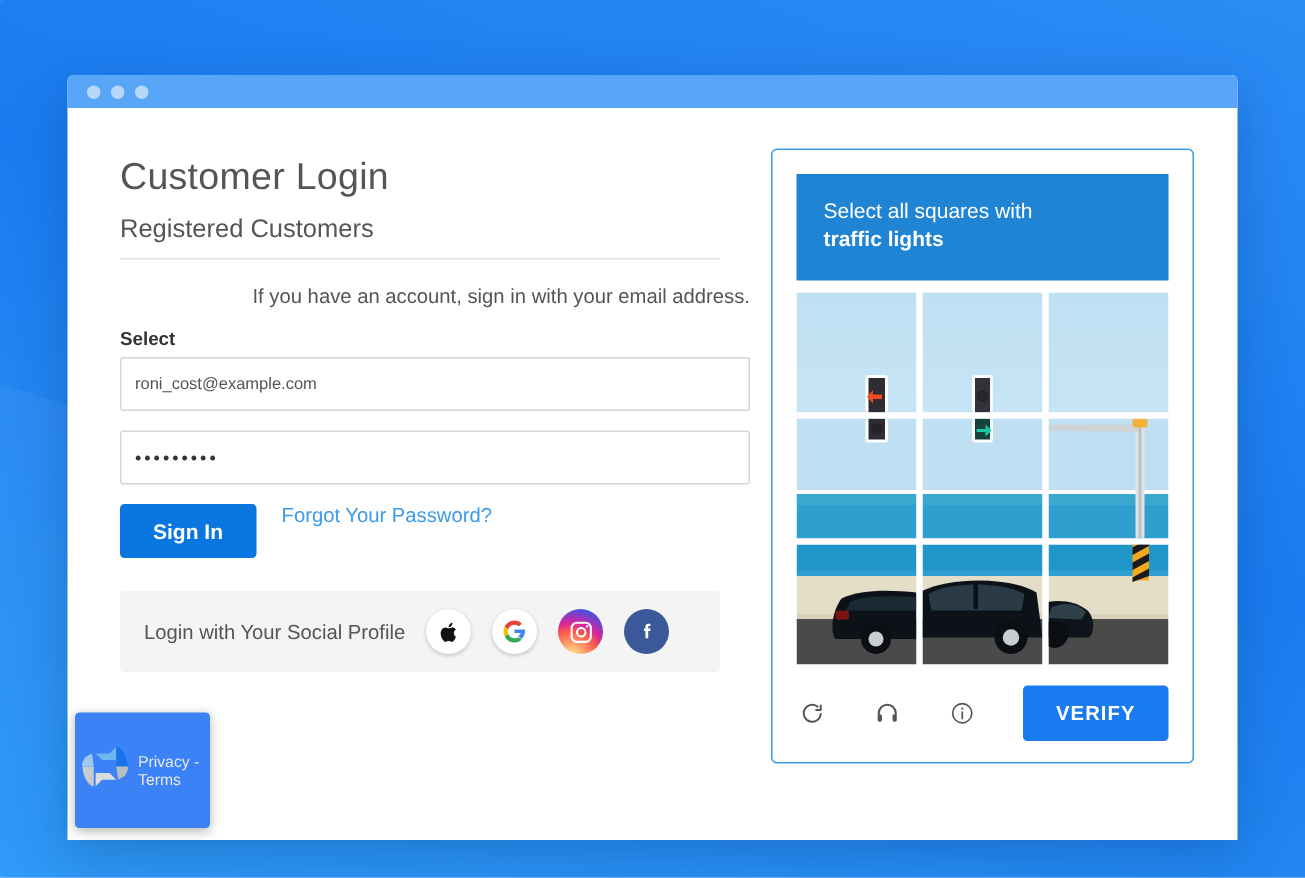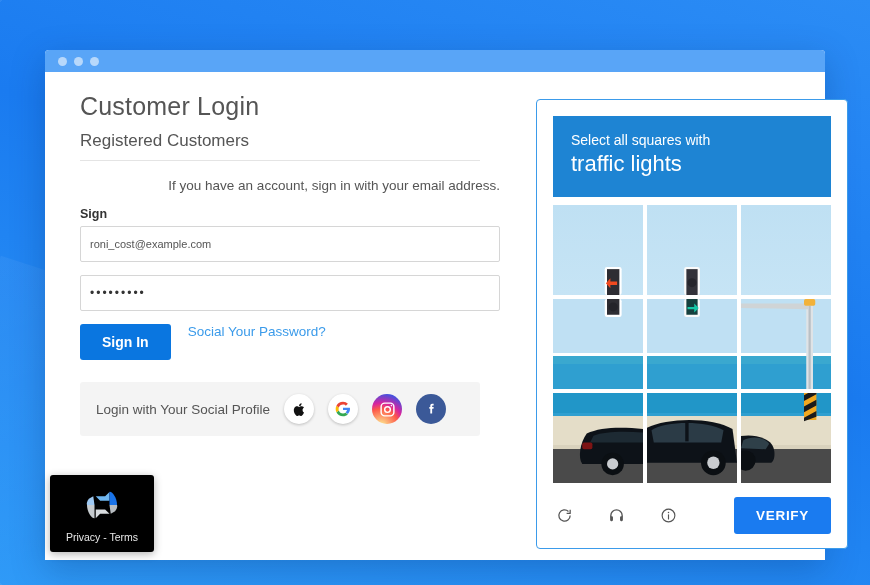--- a/index.html
+++ b/index.html
@@ -21,21 +21,21 @@
       transform:rotate(18deg);}
   
   #window{position:absolute;left:45px;top:50px;width:780px;height:510px;
       background:#fff;border-radius:4px 4px 0 0;
       box-shadow:0 10px 34px rgba(0,40,90,.25);}
   #titlebar{height:22px;background:#59a5f7;border-radius:4px 4px 0 0;
       display:flex;align-items:center;gap:7px;padding-left:13px;}
   .dot{width:9px;height:9px;border-radius:50%;background:#b7d8fb;}
   #content{display:flex;padding:0;height:488px;}
   
-  #form-col{width:455px;padding:20px 0 0 35px;box-sizing:border-box;}
+  #form-col{width:455px;padding:32px 0 0 35px;box-sizing:border-box;}
   #page-title{font-size:25px;color:#555;font-weight:300;letter-spacing:.2px;margin:0 0 10px 0;}
   #sub-title{font-size:17px;color:#555;font-weight:400;margin:0;padding-bottom:9px;
       border-bottom:1px solid #e4e4e4;width:400px;}
   #lead{font-size:13.5px;color:#555;margin:17px 0 14px 0;text-align:right;}
   .fld-label{font-size:12.5px;font-weight:bold;color:#333;margin-bottom:5px;}
   .fld{width:400px;height:26px;box-sizing:content-box;border:1px solid #d6d6d6;border-radius:2px;
       padding:4px 9px;font-size:11px;color:#555;background:#fff;outline:none;
       font-family:"Liberation Sans",sans-serif;display:block;margin-bottom:13px;}
   .fld.pw{letter-spacing:2px;font-size:12px;color:#333;}
   #actions{display:flex;align-items:flex-start;gap:17px;margin-top:3px;}
@@ -46,40 +46,40 @@
   #social{margin-top:22px;width:400px;height:54px;background:#f4f4f4;border-radius:3px;
       display:flex;align-items:center;padding:0 16px;box-sizing:border-box;gap:0;}
   #social-label{font-size:13.5px;color:#555;text-align:center;}
   .sico{width:30px;height:30px;border-radius:50%;margin-left:14px;
       display:flex;align-items:center;justify-content:center;cursor:pointer;flex:none;}
   .sico.white{background:#fff;box-shadow:0 1px 3px rgba(0,0,0,.22);}
   .sico.ig{background:radial-gradient(circle at 30% 107%,#fdf497 0%,#fd5949 45%,#d6249f 60%,#285AEB 90%);}
   .sico.fb{background:#3b5998;}
   
   #cap-col{flex:1;padding:27px 0 0 14px;}
-  #captcha{width:312px;border:1px solid #3b9bea;border-radius:4px;background:#fff;
-      padding:16px 16px 14px 16px;box-sizing:border-box;margin-left:22px;}
+  #captcha{width:282px;border:1px solid #3b9bea;border-radius:4px;background:#fff;
+      padding:16px 16px 14px 16px;box-sizing:border-box;}
   #cap-head{background:#1e84d3;color:#fff;padding:16px 18px 20px 18px;}
   #cap-head .l1{font-size:14px;}
-  #cap-head .l2{font-size:22px;font-weight:normal;margin-top:3px;}
+  #cap-head .l2{font-size:14px;font-weight:bold;margin-top:3px;}
   #grid{display:grid;grid-template-columns:repeat(3,1fr);gap:4px;margin-top:8px;}
   .tile{position:relative;width:100%;padding-top:100%;overflow:hidden;cursor:pointer;}
   .tile>.inner{position:absolute;inset:0;}
   .sky{background:linear-gradient(#bfe0f3,#c6e4f5);}
   .sea-top{background:linear-gradient(#bfe0f3 0 60%,#ffffff 60% 63%,#3aa8cf 63% 72%,#2f9fd0 72% 100%);}
   .seawall{background:linear-gradient(#2196c8 0 22%,#2f9fd0 22% 26%,#e4ddc8 26% 58%,#d9d2bd 58% 62%,#4a4a4a 62% 100%);}
   #cap-foot{display:flex;align-items:center;margin-top:14px;gap:22px;}
   .cico{width:22px;height:22px;margin-right:8px;cursor:pointer;display:flex;align-items:center;justify-content:center;}
   #verify{margin-left:auto;background:#1a7bf0;color:#fff;border:0;border-radius:3px;
       font-size:13.5px;font-weight:bold;letter-spacing:.7px;padding:0 22px;height:37px;cursor:pointer;
       font-family:"Liberation Sans",sans-serif;}
   
-  #badge{position:absolute;left:50px;top:475px;width:104px;height:77px;background:#000000;
+  #badge{position:absolute;left:50px;top:475px;width:90px;height:77px;background:#3b82f6;
       border-radius:3px;box-shadow:0 2px 8px rgba(0,0,0,.3);
-      display:flex;flex-direction:column;align-items:center;justify-content:center;gap:2px;}
+      display:flex;align-items:center;justify-content:center;gap:2px;}
   #badge-txt{color:#e8e8e8;font-size:10.5px;}
 </style>
 </head>
 <body>
 
 <div id="bg"></div>
 
 <div id="window">
 
   <div id="titlebar">
@@ -88,28 +88,28 @@
     <span class="dot"></span>
   </div>
 
   <div id="content">
 
     <div id="form-col">
       <div id="page-title">Customer Login</div>
       <div id="sub-title">Registered Customers</div>
       <div id="lead">If you have an account, sign in with your email address.</div>
 
-      <div class="fld-label">Sign</div>
+      <div class="fld-label">Select</div>
       <input class="fld" type="text" value="roni_cost@example.com" style="">
 
       <input class="fld pw" type="text" value="•••••••••" style="">
 
       <div id="actions">
         <button id="signin">Sign In</button>
-        <a id="forgot">Social Your Password?</a>
+        <a id="forgot">Forgot Your Password?</a>
       </div>
 
       <div id="social">
         <span id="social-label">Login with Your Social Profile</span>
 
         <span class="sico white">
           <svg width="17" height="17" viewBox="0 0 24 24">
               <path fill="#111" d="M16.3 12.8c0-2.3 1.9-3.4 2-3.5-1.1-1.6-2.8-1.8-3.4-1.8-1.4-.1-2.8.8-3.5.8s-1.8-.8-3-.8c-1.5 0-2.9.9-3.7 2.3-1.6 2.7-.4 6.8 1.1 9 .8 1.1 1.6 2.3 2.8 2.2 1.1 0 1.5-.7 2.9-.7s1.7.7 2.9.7c1.2 0 2-1.1 2.7-2.2.8-1.2 1.2-2.5 1.2-2.5s-2-.8-2-3.5zM14.1 5.9c.6-.8 1-1.8.9-2.9-.9 0-2 .6-2.6 1.4-.6.7-1.1 1.8-.9 2.8 1 .1 2-.5 2.6-1.3z"></path>
             </svg>
         </span>

